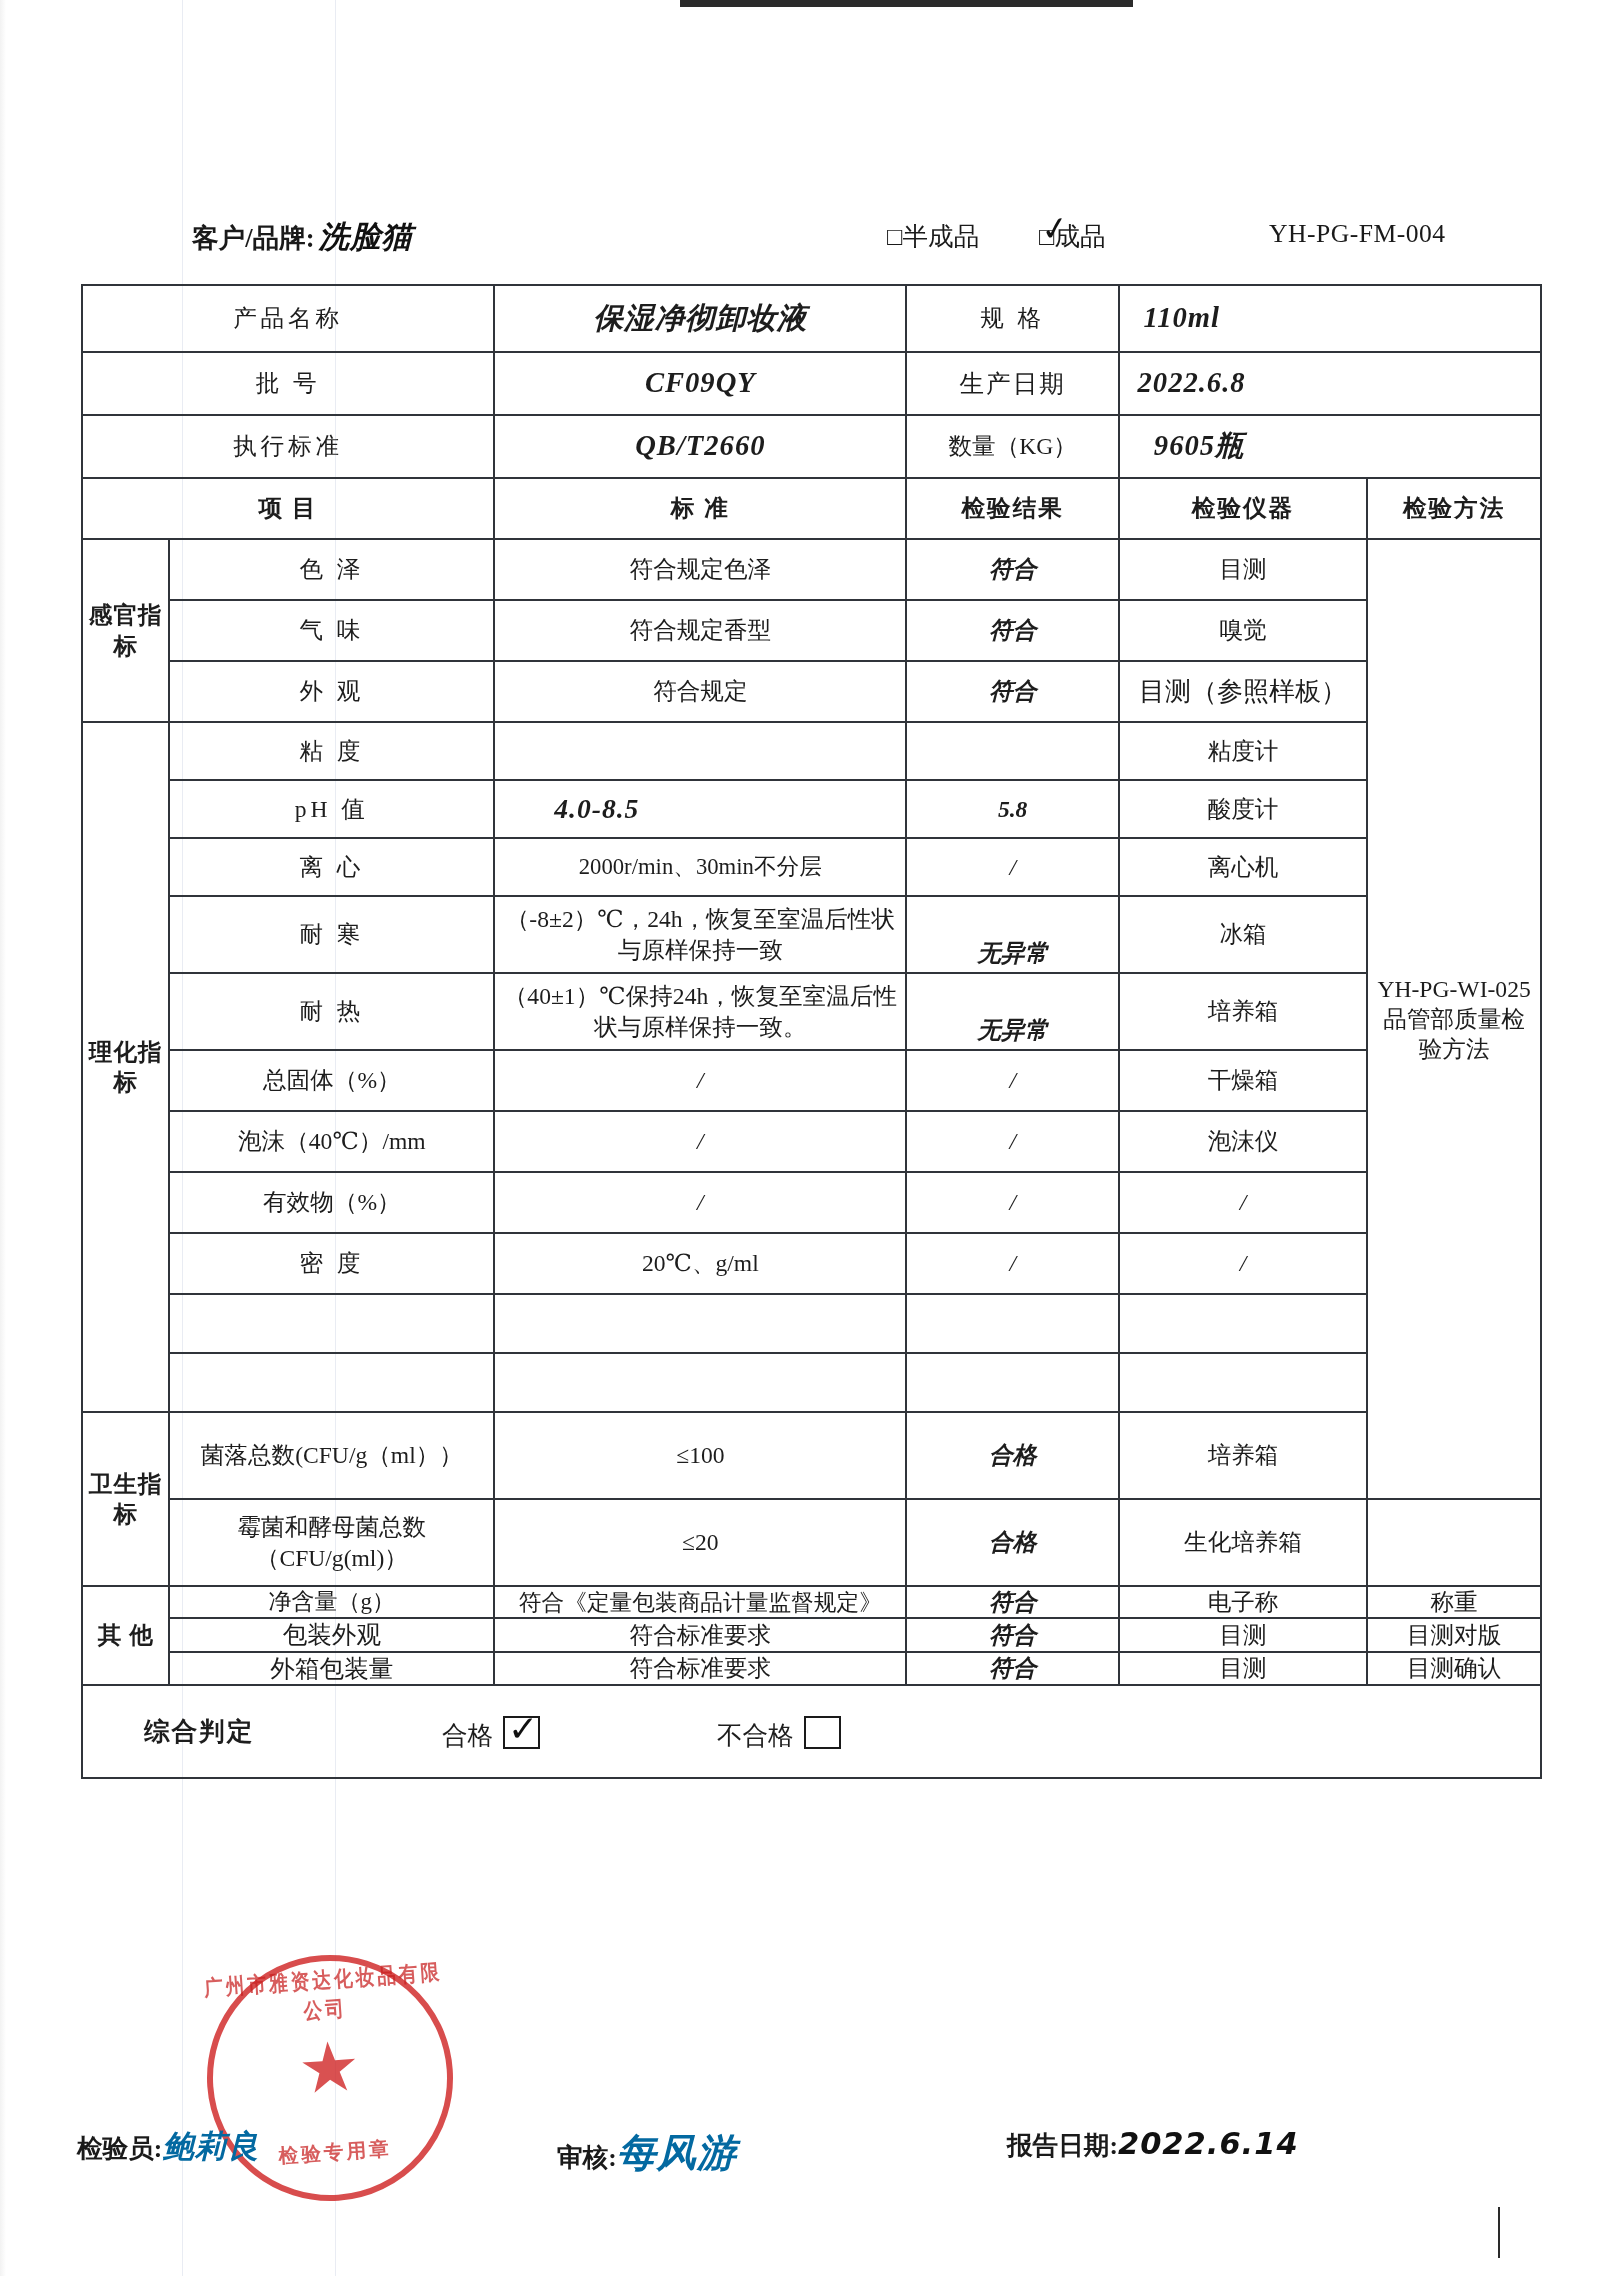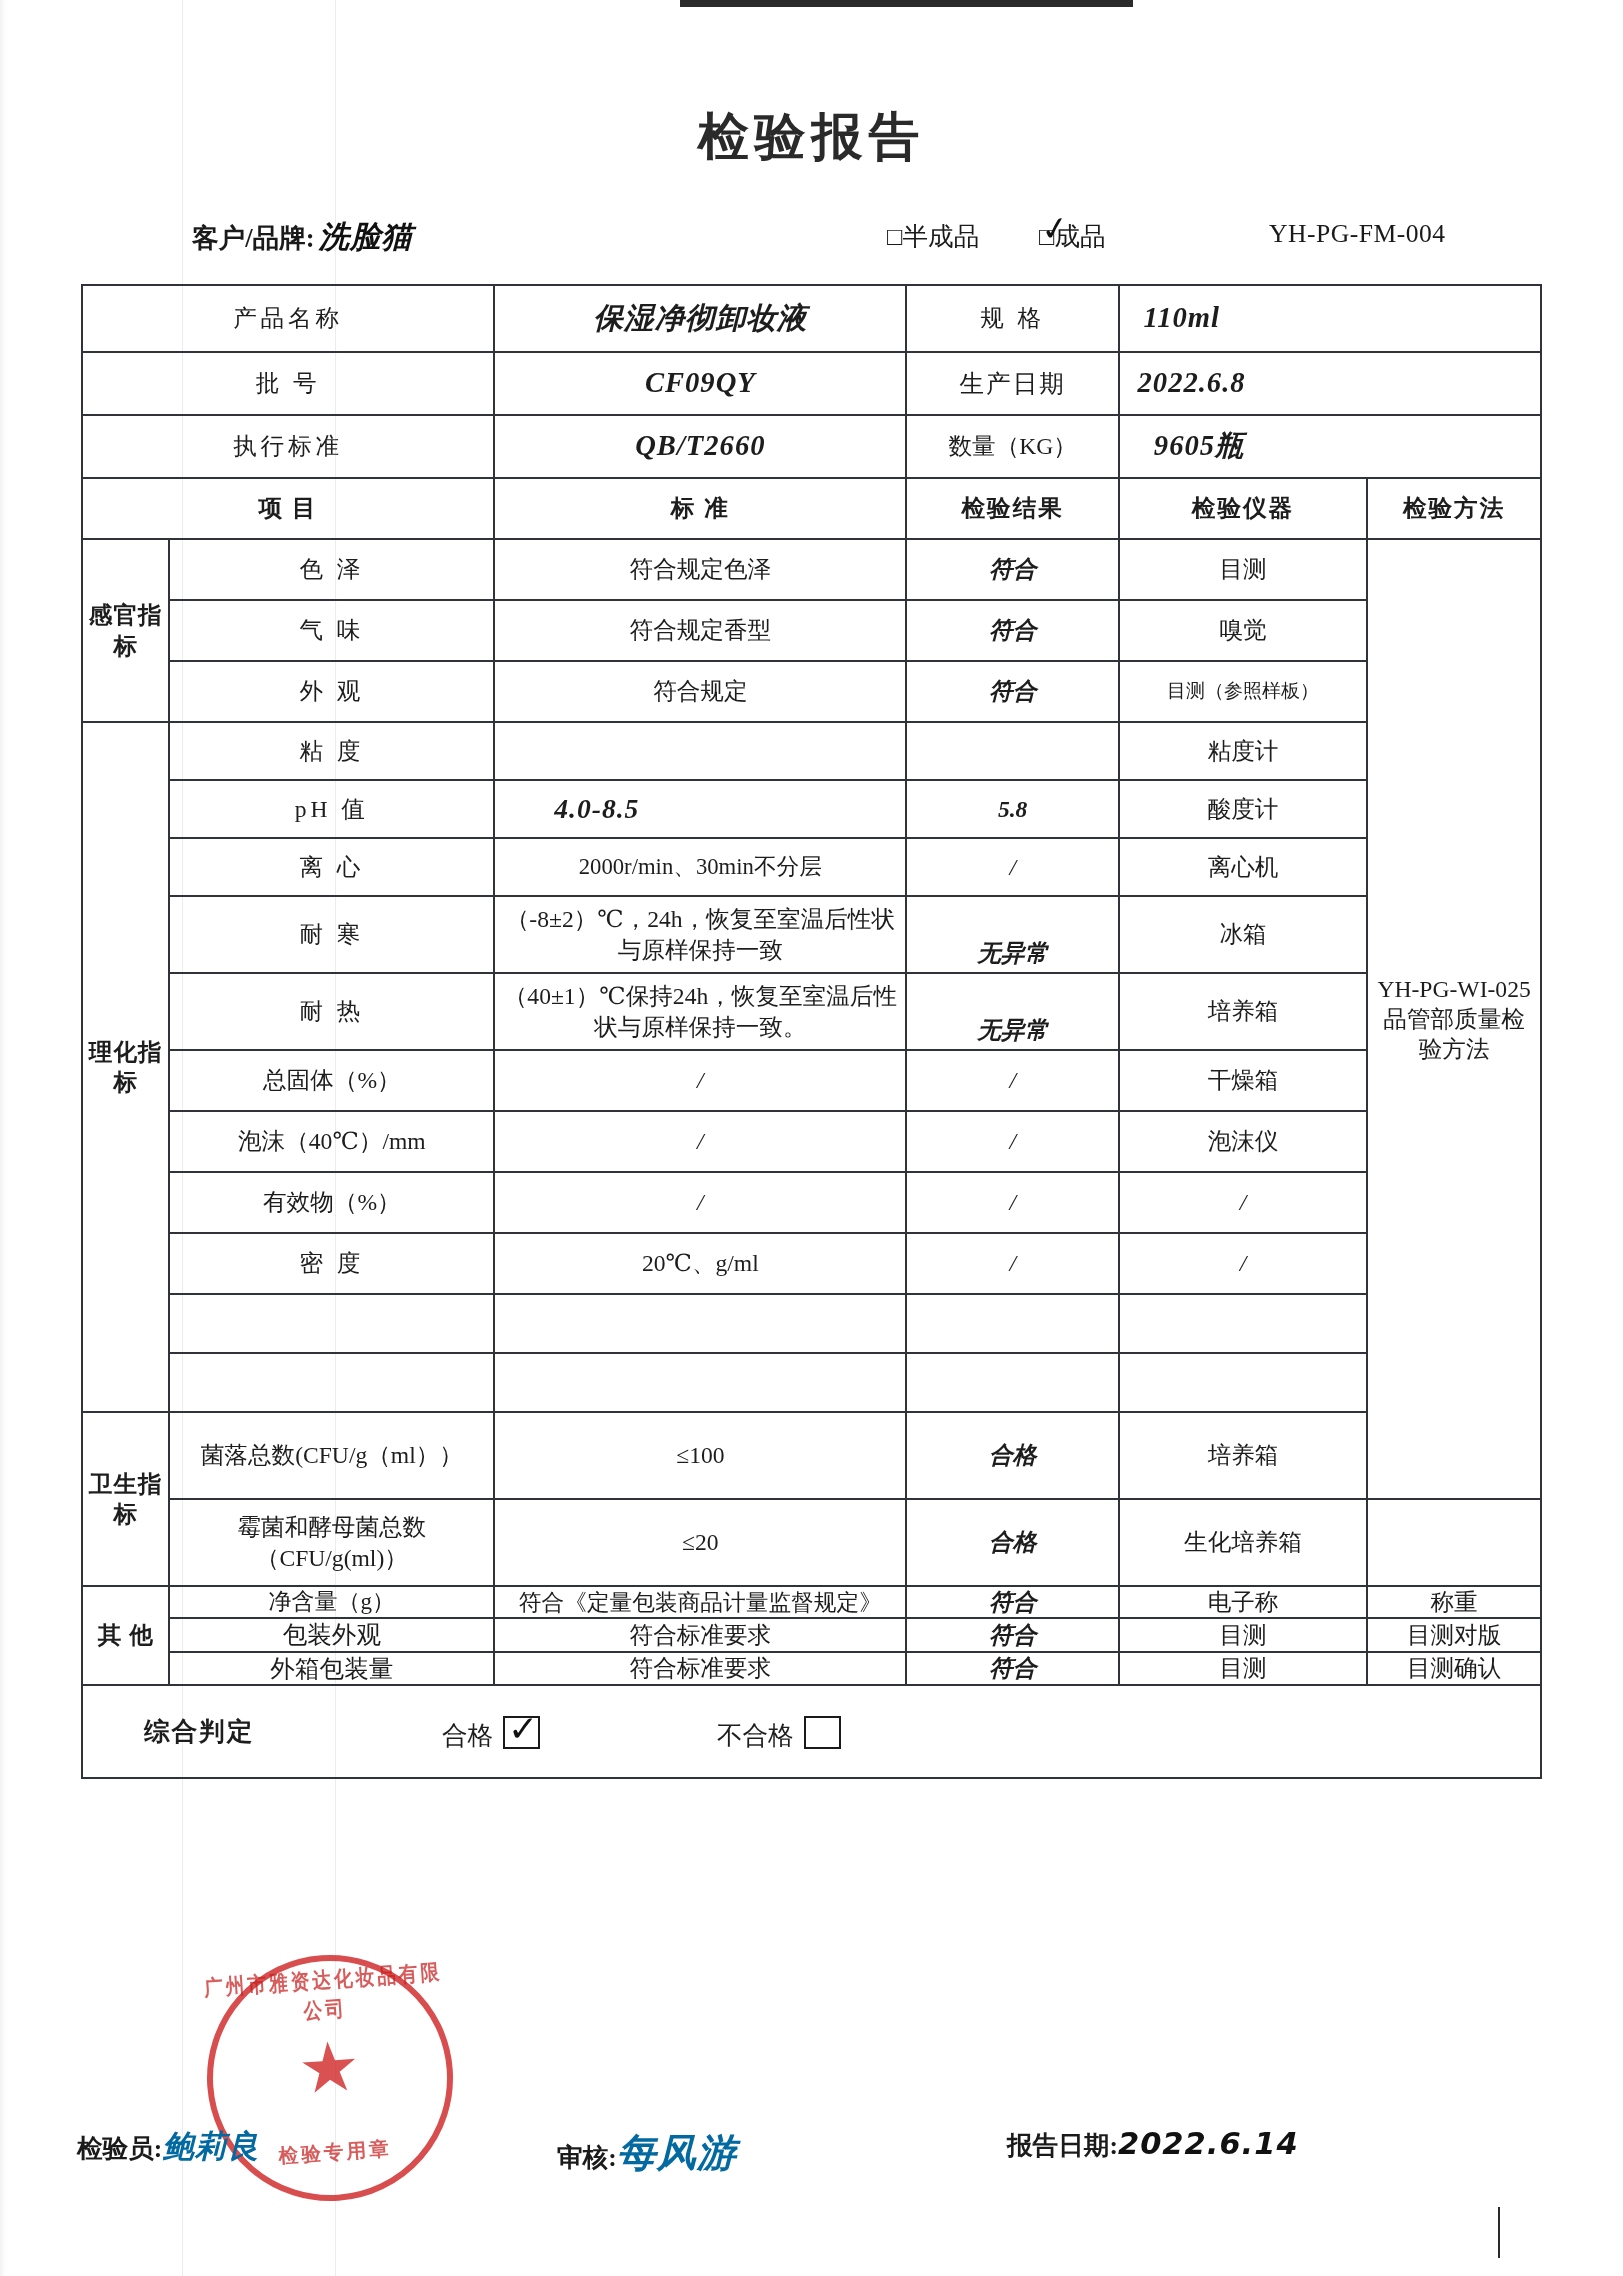--- a/index.html
+++ b/index.html
@@ -315,21 +315,20 @@
 </head>
 <body>
 
 <div class="page">
 
   <div class="scan-edge-top"></div>
   <div class="scan-edge-left"></div>
   <div class="faint-line" style="left:182px;"></div>
   <div class="faint-line" style="left:335px;"></div>
 
-  <div class="doc-title">检验报告</div>
 
   <div class="hdr">
     <div class="hdr-customer">
       <span>客户/品牌:</span><span class="hw hdr-cust-value">洗脸猫</span>
     </div>
     <div class="hdr-semi">□半成品</div>
     <div class="hdr-fin">
       <span>□</span><span>成品</span>
     </div>
     <div class="tickmark">✓</div>
@@ -387,21 +386,21 @@
     <tr>
       <td colspan="2" class="lbl" style="height:59px">气  味</td>
       <td>符合规定香型</td>
       <td class="res">符合</td>
       <td colspan="2">嗅觉</td>
     </tr>
     <tr>
       <td colspan="2" class="lbl" style="height:59px">外  观</td>
       <td>符合规定</td>
       <td class="res">符合</td>
-      <td colspan="2" style="font-size:19px">目测（参照样板）</td>
+      <td colspan="2" style="font-size:26px">目测（参照样板）</td>
     </tr>
 
     <tr>
       <td rowspan="11" class="grp">理化指标</td>
       <td colspan="2" class="lbl" style="height:56px">粘  度</td>
       <td></td>
       <td class="res"></td>
       <td colspan="2">粘度计</td>
     </tr>
     <tr>

